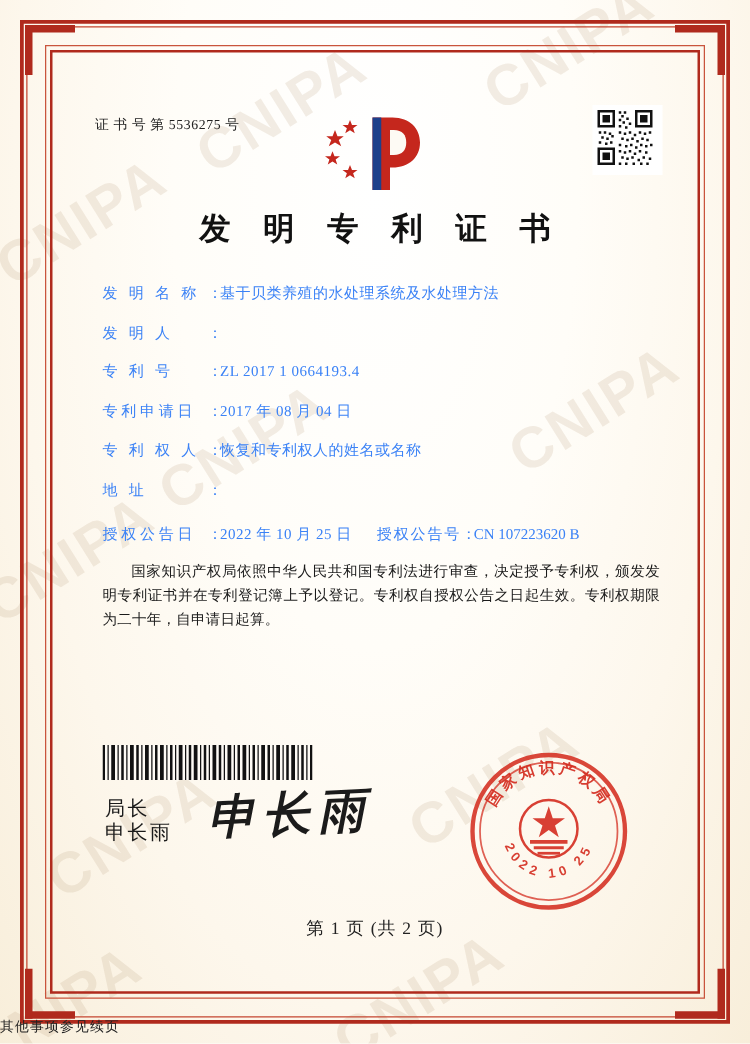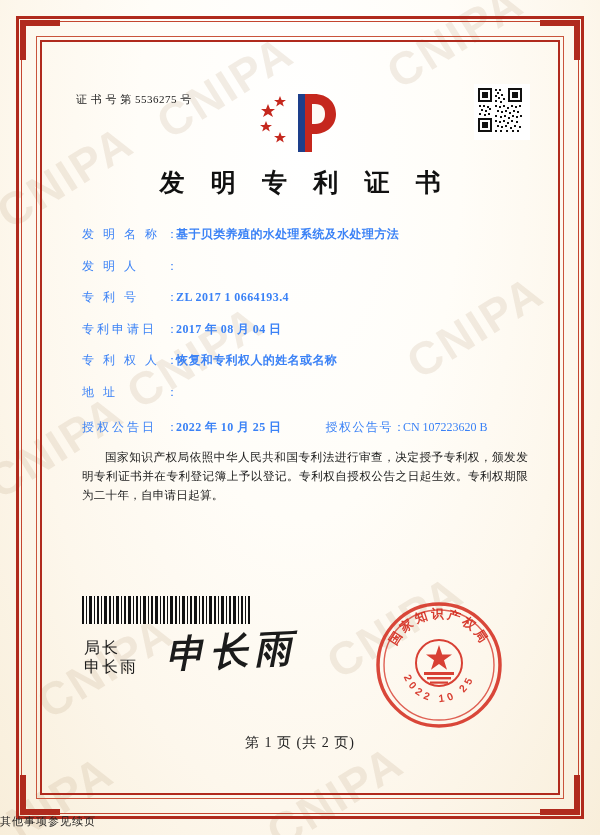--- a/index.html
+++ b/index.html
@@ -172,25 +172,24 @@
     letter-spacing: 3px;
     white-space: nowrap;
   }
   .row .colon {
     width: 10px;
     flex: none;
   }
   .row .val {
     flex: 1;
     letter-spacing: 0.4px;
-    font-weight: bold;
   }
   .row.inline-two .val { flex: none; }
   .row .lbl2 {
-    margin-left: 44px;
+    margin-left: 20px;
     letter-spacing: 1.5px;
     white-space: nowrap;
   }
 
   
   .paras {
     position: absolute;
     left: 34px;
     right: 24px;
     top: 400px;

